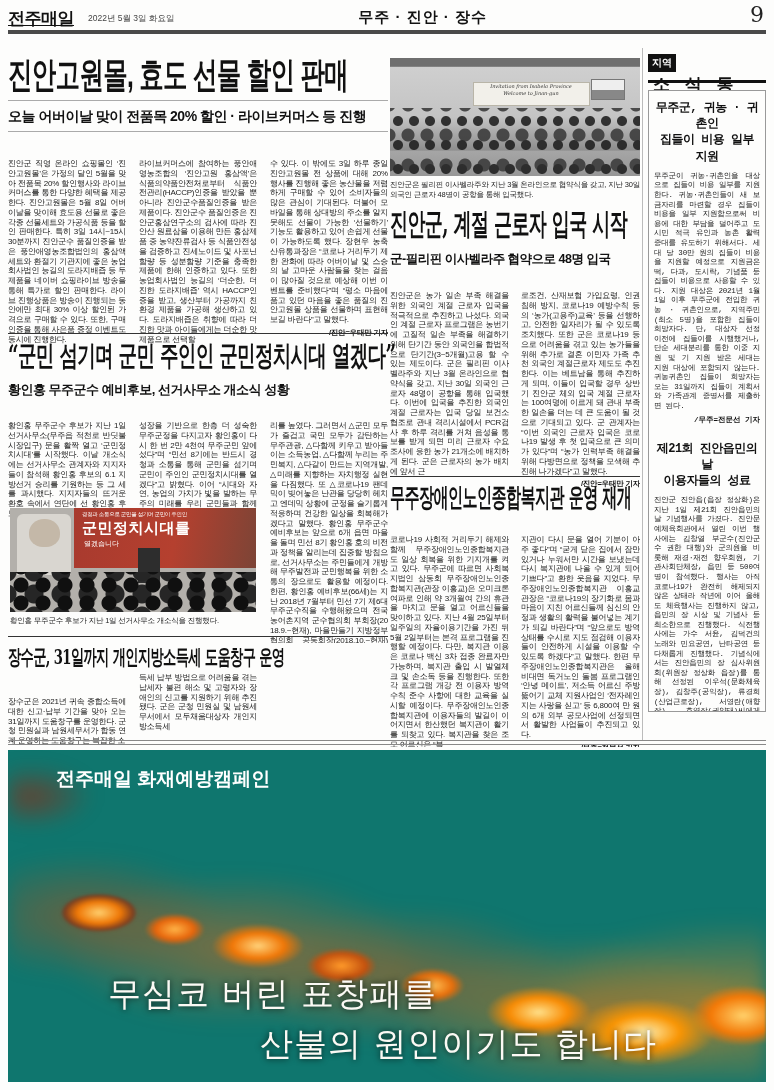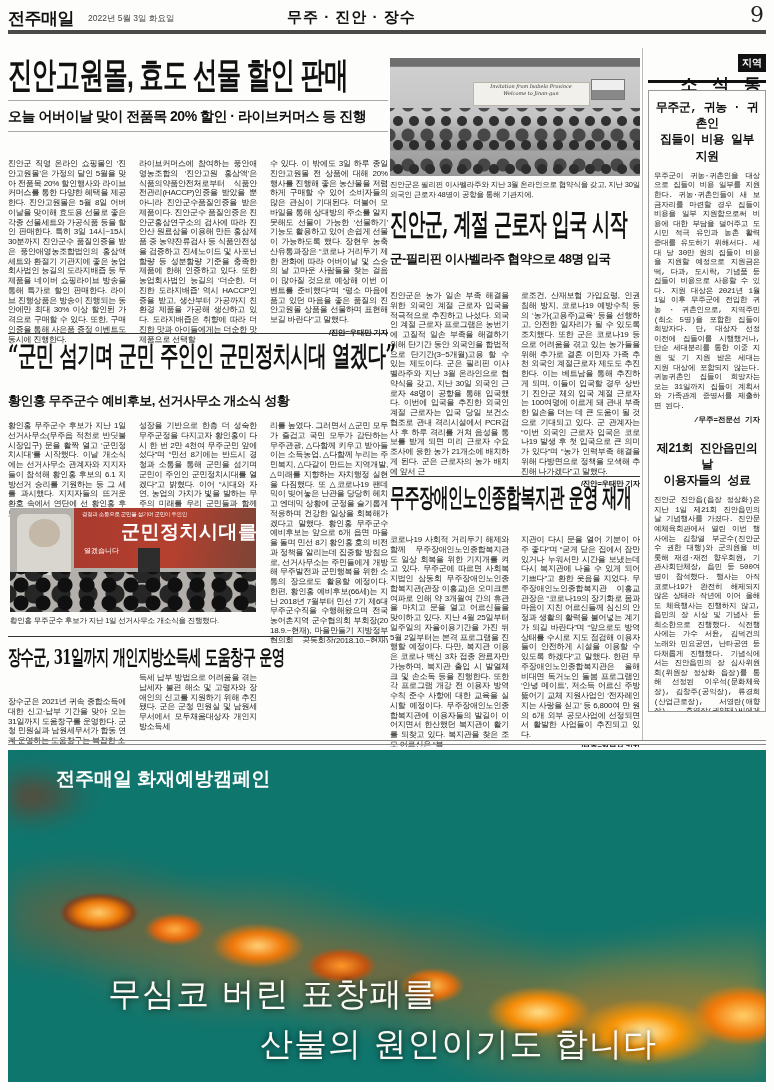--- a/index.html
+++ b/index.html
@@ -2,21 +2,21 @@
 <html><head>
 <meta charset="utf-8">
 <style>
   html,body{margin:0;padding:0;background:#e8e8e8;}
   #page{position:relative;width:774px;height:1090px;background:#fdfdfc;margin:0 auto;
         font-family:"Liberation Sans","DejaVu Sans",sans-serif;color:#111;overflow:hidden;}
   .abs{position:absolute;}
   
   .masthead{font-size:17px;font-weight:bold;letter-spacing:-0.5px;}
   .edition-date{font-size:8.5px;color:#444;}
-  .section-title{font-size:15px;font-weight:bold;letter-spacing:1px;text-align:left;}
+  .section-title{font-size:15px;font-weight:bold;letter-spacing:1px;text-align:right;}
   .page-number{font-size:22px;font-family:"DejaVu Serif",serif;color:#222;}
   .header-rule{height:4px;background:#4a4a4a;}
   
   .rule{height:1px;background:#333;}
   .rule-light{height:1px;background:#aaa;}
   .vrule{width:1px;background:#bbb;}
   
   .hl{white-space:nowrap;font-weight:bold;transform-origin:left center;line-height:1.05;}
   .hl-sans{font-family:"Liberation Sans","DejaVu Sans",sans-serif;letter-spacing:-1px;}
   .hl-serif{font-family:"DejaVu Serif","Liberation Serif",serif;letter-spacing:-1px;}
@@ -34,21 +34,21 @@
   .p1-flag{position:absolute;right:6%;top:18%;width:13%;height:16%;background:linear-gradient(180deg,#eee 0 50%,#888 50% 100%);
            border:1px solid #777;}
   .p1-crowd{position:absolute;left:0;right:0;top:42%;bottom:0;opacity:.9;
     background-image:radial-gradient(circle at 8px 7px,#222 4.5px,transparent 5.5px),
                      radial-gradient(circle at 9px 9px,#3d3d3d 6px,transparent 7px);
     background-size:16px 24px,19px 30px;background-position:0 6px,9px 18px;}
   .p2-bg{position:absolute;inset:0;background:#b3b0ab;}
   .p2-banner{position:absolute;left:26%;top:0;right:0;height:58%;
              background:linear-gradient(100deg,#a83a2e 0%,#b5402f 55%,#7c4436 100%);color:#fff;overflow:hidden;}
   .p2-banner-top{font-size:5.5px;letter-spacing:-0.3px;padding:3px 4px 0 8px;white-space:nowrap;}
-  .p2-banner-main{font-size:19px;font-weight:bold;letter-spacing:0.5px;padding:1px 8px 0 8px;white-space:nowrap;margin-left:39px;}
+  .p2-banner-main{font-size:15px;font-weight:bold;letter-spacing:0.5px;padding:1px 8px 0 8px;white-space:nowrap;}
   .p2-banner-sub{font-size:7px;padding:1px 0 0 10px;}
   .p2-face{position:absolute;left:3%;top:6%;width:22%;height:58%;background:#d9d6d0;border-radius:6px 6px 0 0;}
   .p2-face::after{content:"";position:absolute;left:22%;top:8%;width:56%;height:46%;background:#c4b8a8;border-radius:50% 50% 45% 45%;}
   .p2-podium{position:absolute;left:52%;top:38%;width:9%;height:34%;background:#2d2d2d;}
   .p2-crowd{position:absolute;left:0;right:0;bottom:0;height:38%;
     background-image:radial-gradient(circle at 11px 9px,#101010 7px,transparent 8px),
                      radial-gradient(circle at 12px 12px,#262626 9px,transparent 10px);
     background-size:22px 18px,27px 22px;background-position:0 4px,12px 10px;}
   
   .sb-tag{display:inline-block;background:#111;color:#fff;font-size:10px;font-weight:bold;padding:2px 4px;vertical-align:3px;}
@@ -80,21 +80,21 @@
       radial-gradient(66px 38px at 97% 80%,#ffd06a,rgba(255,120,0,.9) 50%,transparent 80%);}
   .banner-label{font-size:19px;font-weight:bold;color:#fff;letter-spacing:0px;}
   .banner-line{font-family:"DejaVu Serif","Liberation Serif",serif;font-size:33px;color:#fbf9f4;
                letter-spacing:1px;white-space:nowrap;text-shadow:0 0 6px rgba(0,0,0,.8);}
 </style>
 </head>
 <body>
 
 <div id="page">
 
-  <div class="abs masthead" style="left:8px;top:7px;">전주매일</div>
+  <div class="abs masthead" style="left:8px;top:7px;text-decoration:underline;">전주매일</div>
   <div class="abs edition-date" style="left:88px;top:13px;">2022년 5월 3일 화요일</div>
   <div class="abs section-title" style="left:287px;top:8px;width:200px;">무주 · 진안 · 장수</div>
   <div class="abs page-number" style="right:10px;top:2px;">9</div>
   <div class="abs header-rule" style="left:8px;right:8px;top:30px;"></div>
 
   <div class="abs vrule" style="left:642px;top:48px;height:692px;"></div>
 
   <div class="abs hl hl-sans" style="left:8px;top:56px;font-size:36px;transform:scaleX(0.68);">진안고원몰, 효도 선물 할인 판매</div>
   <div class="abs rule-light" style="left:8px;top:100px;width:380px;"></div>
   <div class="abs subhead" style="left:8px;top:108px;font-size:14px;">오늘 어버이날 맞이 전품목 20% 할인 · 라이브커머스 등 진행</div>
@@ -108,33 +108,33 @@
 
   <div class="abs photo" style="left:390px;top:58px;width:250px;height:118px;">
     <div class="p1-wall"></div>
     <div class="p1-banner">
       <div>Invitation from Isabela Province</div>
       <div>Welcome to Jinan-gun</div>
     </div>
     <div class="p1-flag"></div>
     <div class="p1-crowd"></div>
   </div>
-  <div class="abs caption" style="left:390px;top:180px;width:250px;height:22px;">진안군은 필리핀 이사벨라주와 지난 3월 온라인으로 협약식을 갖고, 지난 30일 외국인 근로자 48명이 공항을 통해 기관지에.</div>
+  <div class="abs caption" style="left:390px;top:180px;width:250px;height:22px;">진안군은 필리핀 이사벨라주와 지난 3월 온라인으로 협약식을 갖고, 지난 30일 외국인 근로자 48명이 공항을 통해 입국했다.</div>
 
   <div class="abs hl hl-serif" style="left:390px;top:208px;font-size:30px;transform:scaleX(0.60);">진안군, 계절 근로자 입국 시작</div>
   <div class="abs subhead" style="left:390px;top:251px;font-size:12.5px;">군-필리핀 이사벨라주 협약으로 48명 입국</div>
   <div class="abs bodycol" style="left:390px;top:272px;width:119px;height:198px;">진안군은 농가 일손 부족 해결을 위한 외국인 계절 근로자 입국을 적극적으로 추진하고 나섰다. 외국인 계절 근로자 프로그램은 농번기에 고질적 일손 부족을 해결하기 위해 단기간 동안 외국인을 합법적으로 단기간(3~5개월)고용 할 수 있는 제도이다. 군은 필리핀 이사벨라주와 지난 3월 온라인으로 협약식을 갖고, 지난 30일 외국인 근로자 48명이 공항을 통해 입국했다. 이번에 입국을 추진한 외국인 계절 근로자는 입국 당일 보건소 협조로 관내 격리시설에서 PCR검사 후 하루 격리를 거쳐 음성을 통보를 받게 되면 미리 근로자 수요조사에 응한 농가 21개소에 배치하게 된다. 군은 근로자의 농가 배치에 앞서 근</div>
   <div class="abs bodycol" style="left:521px;top:272px;width:119px;height:198px;">
     <span>로조건, 산재보험 가입요령, 인권침해 방지, 코로나19 예방수칙 등의 ‘농가(고용주)교육’ 등을 선행하고, 안전한 일자리가 될 수 있도록 조치했다. 또한 군은 코로나19 등으로 어려움을 겪고 있는 농가들을 위해 추가로 결혼 이민자 가족 추천 외국인 계절근로자 제도도 추진한다. 이는 베트남을 통해 추진하게 되며, 이들이 입국할 경우 상반기 진안군 체외 입국 계절 근로자는 100여명에 이르게 돼 관내 부족한 일손을 더는 데 큰 도움이 될 것으로 기대되고 있다. 군 관계자는 “이번 외국인 근로자 입국은 코로나19 발생 후 첫 입국으로 큰 의미가 있다”며 “농가 인력부족 해결을 위해 다방면으로 정책을 모색해 추진해 나가겠다”고 말했다.</span>
     <span class="byline">/진안=우태만 기자</span>
   </div>
 
   <div class="abs rule" style="left:8px;top:333px;width:380px;"></div>
   <div class="abs hl hl-serif" style="left:8px;top:341px;font-size:28px;transform:scaleX(0.66);">“군민 섬기며 군민 주인인 군민정치시대 열겠다”</div>
-  <div class="abs subhead" style="left:8px;top:381px;font-size:13px;margin-top:11px;">황인홍 무주군수 예비후보, 선거사무소 개소식 성황</div>
+  <div class="abs subhead" style="left:8px;top:381px;font-size:13px;">황인홍 무주군수 예비후보, 선거사무소 개소식 성황</div>
   <div class="abs bodycol" style="left:8px;top:402px;width:118px;height:102px;">황인홍 무주군수 후보가 지난 1일 선거사무소(무주읍 적천로 반딧불 시장입구) 문을 활짝 열고 ‘군민정치시대’를 시작했다. 이날 개소식에는 선거사무소 관계자와 지지자들이 참석해 황인홍 후보의 6.1 지방선거 승리를 기원하는 등 그 세를 과시했다. 지지자들의 뜨거운 환호 속에서 연단에 선 황인홍 후보는 “민선 7기의</div>
   <div class="abs bodycol" style="left:139px;top:402px;width:118px;height:102px;">성장을 기반으로 한층 더 성숙한 무주군정을 다지고자 황인홍이 다시 한 번 2만 4천여 무주군민 앞에 섰다”며 “민선 8기에는 반드시 경청과 소통을 통해 군민을 섬기며 군민이 주인인 군민정치시대를 열겠다”고 밝혔다. 이어 “시대와 자연, 농업의 가치가 빛을 발하는 무주의 미래를 우리 군민들과 함께 만들어 갈 것”이라며 목소</div>
   <div class="abs bodycol" style="left:270px;top:402px;width:118px;height:222px;">
     <span>리를 높였다. 그러면서 △군민 모두가 즐겁고 국민 모두가 감탄하는 무주관광, △다함께 키우고 받아들이는 소득농업, △다함께 누리는 주민복지, △다같이 만드는 지역개발, △미래를 지향하는 자치행정 실현을 다짐했다. 또 △코로나19 팬데믹이 빚어놓은 난관을 당당히 헤치고 엔데믹 상황에 군정을 슬기롭게 적응하며 건강한 일상을 회복해가겠다고 말했다. 황인홍 무주군수 예비후보는 앞으로 6개 읍면 마을을 돌며 민선 8기 황인홍 호의 비전과 정책을 알리는데 집중할 방침으로, 선거사무소는 주민들에게 개방해 무주발전과 군민행복을 위한 소통의 장으로도 활용할 예정이다. 한편, 황인홍 예비후보(66세)는 지난 2018년 7월부터 민선 7기 제6대 무주군수직을 수행해왔으며 전국 농어촌지역 군수협의회 부회장(2018.9.~현재), 마을만들기 지방정부협의회 공동회장(2018.10.~현재) 등도 역임했다.</span>
     
   </div>
 
   <div class="abs photo" style="left:10px;top:508px;width:246px;height:104px;">
     <div class="p2-bg"></div>
     <div class="p2-banner">
@@ -154,21 +154,21 @@
   <div class="abs bodycol" style="left:521px;top:516px;width:119px;height:212px;">
     <span>지관이 다시 문을 열어 기분이 아주 좋다”며 “굳게 닫은 집에서 잠만 있거나 누워서만 시간을 보냈는데 다시 복지관에 나올 수 있게 되어 기쁘다”고 환한 웃음을 지었다. 무주장애인노인종합복지관 이흥교 관장은 “코로나19의 장기화로 몸과 마음이 지친 어르신들께 심신의 안정과 생활의 활력을 불어넣는 계기가 되길 바란다”며 “앞으로도 방역 상태를 수시로 지도 점검해 이용자들이 안전하게 시설을 이용할 수 있도록 하겠다”고 말했다. 한편 무주장애인노인종합복지관은 올해 비대면 독거노인 돌봄 프로그램인 ‘안녕 메이트’, 저소득 어르신 주방뚫어기 교체 지원사업인 ‘전자레인지는 사랑을 싣고’ 등 6,800여 만 원의 6개 외부 공모사업에 선정되면서 활발한 사업들이 추진되고 있다.</span>
     <span class="byline">/무주=전문선 기자</span>
   </div>
 
   <div class="abs rule" style="left:8px;top:636px;width:380px;"></div>
   <div class="abs hl hl-serif" style="left:8px;top:646px;font-size:21px;transform:scaleX(0.63);">장수군, 31일까지 개인지방소득세 도움창구 운영</div>
   <div class="abs bodycol" style="left:8px;top:678px;width:118px;height:58px;">장수군은 2021년 귀속 종합소득에 대한 신고·납부 기간을 맞아 오는 31일까지 도움창구를 운영한다. 군청 민원실과 남원세무서가 합동 연계 운영하는 도움창구는 복잡한 소</div>
   <div class="abs bodycol" style="left:139px;top:654px;width:118px;height:58px;">득세 납부 방법으로 어려움을 겪는 납세자 불편 해소 및 고령자와 장애인의 신고를 지원하기 위해 추진됐다. 군은 군청 민원실 및 남원세무서에서 모두채움대상자 개인지방소득세</div>
 
-  <div class="abs" style="left:648px;top:54px;width:118px;text-align:right;">
+  <div class="abs" style="left:648px;top:54px;width:118px;">
     <span class="sb-tag">지역</span><span class="sb-title">소 식 통</span>
   </div>
   <div class="abs sb-title-rule" style="left:648px;top:80px;width:118px;"></div>
   <div class="abs sb-box" style="left:648px;top:90px;width:118px;height:622px;font-family:Liberation Mono, monospace;">
     <div>
       <div class="sb-item-title">
         <div>무주군, 귀농 · 귀촌인</div>
         <div>집들이 비용 일부 지원</div>
       </div>
       <div class="sb-body">무주군이 귀농·귀촌인을 대상으로 집들이 비용 일부를 지원한다. 귀농·귀촌인들이 새 보금자리를 마련할 경우 집들이 비용을 일부 지원함으로써 비용에 대한 부담을 덜어주고 도시민 적극 유인과 농촌 활력 증대를 유도하기 위해서다. 세대 당 30만 원의 집들이 비용을 지원할 예정으로 지원금은 떡, 다과, 도시락, 기념품 등 집들이 비용으로 사용할 수 있다. 지원 대상은 2021년 1월 1일 이후 무주군에 전입한 귀농 · 귀촌인으로, 지역주민(최소 5명)을 포함한 집들이 희망자다. 단, 대상자 선정 이전에 집들이를 시행했거나, 단순 세대분리를 통한 이중 지원 및 기 지원 받은 세대는 지원 대상에 포함되지 않는다. 귀농귀촌인 집들이 희망자는 오는 31일까지 집들이 계획서와 가족관계 증명서를 제출하면 된다.</div>

